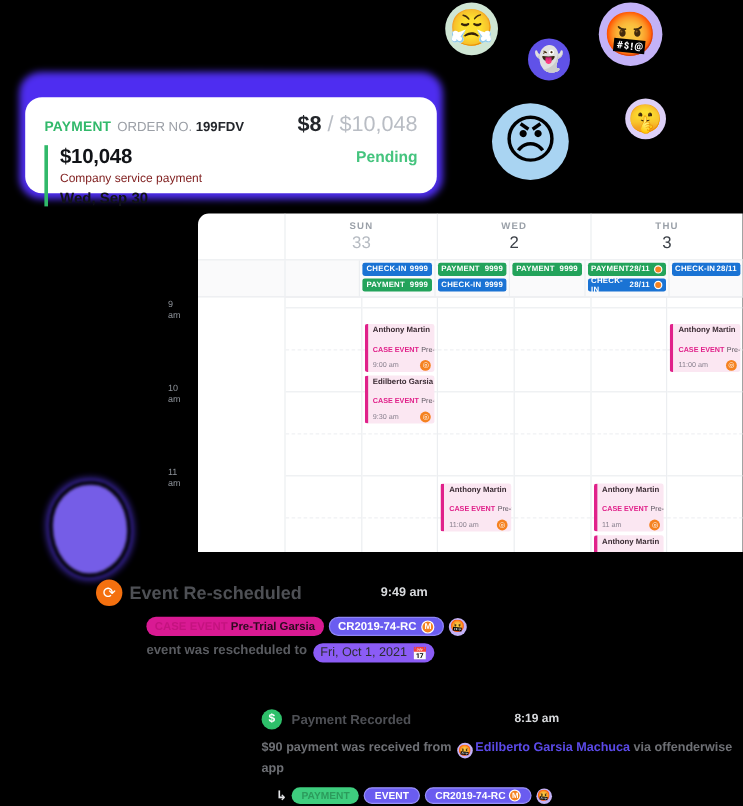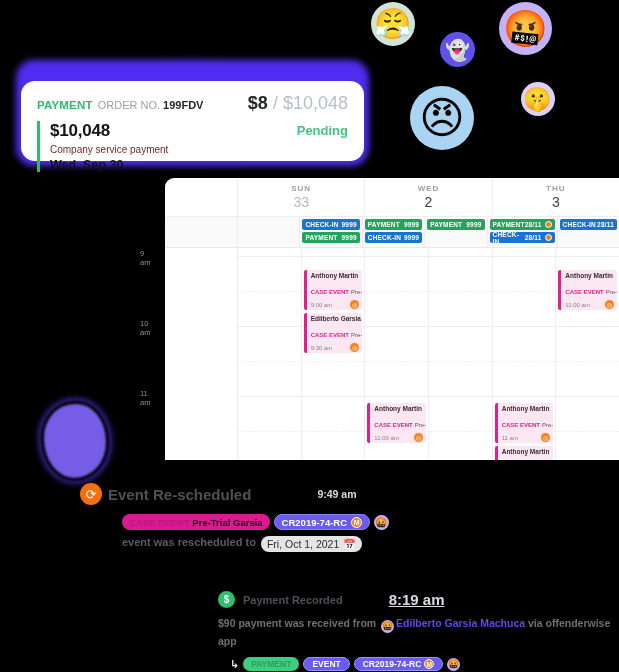--- a/index.html
+++ b/index.html
@@ -143,28 +143,28 @@
   .pill-indigo .m{
     width:11px;height:11px;border-radius:50%;background:#f58220;color:#fff;
     display:inline-flex;align-items:center;justify-content:center;font-size:7px;
     margin-left:4px;border:1px solid #fff;box-sizing:border-box;
   }
   .mini-av{width:15px;height:15px;border-radius:50%;background:#c3b2f7;
     display:inline-flex;align-items:center;justify-content:center;font-size:10px;}
   .resched-line{margin:6px 0 0 42px;display:flex;align-items:flex-start;
     font-size:11px;color:#5a5c61;font-weight:700;}
   .date-pill{
-    background:#e5e5e5;border-radius:9px;height:16px;padding:0 6px;margin-left:5px;
+    background:#8b5cf6;border-radius:9px;height:16px;padding:0 6px;margin-left:5px;
     display:inline-flex;align-items:center;gap:4px;color:#2b2d31;font-size:10.5px;
     font-weight:500;
   }
 
   .pay-block{position:absolute;left:218px;top:591px;width:400px;}
   .pay-block .tl-title{font-size:11px;margin-left:8px;}
-  .pay-block .tl-time{font-size:15px;margin-left:46px;text-decoration:underline;}
+  .pay-block .tl-time{font-size:10px;margin-left:86px;}
   .pay-text{margin:7px 0 0 0px;font-size:10.5px;line-height:17px;
     color:#6e7075;font-weight:700;}
   .pay-text .link{color:#5b4ae8;}
   .inline-av{width:13px;height:13px;border-radius:50%;background:#c3b2f7;
     display:inline-flex;align-items:center;justify-content:center;font-size:9px;
     vertical-align:-2px;margin:0 2px;}
   .tag-row{display:flex;align-items:center;gap:4px;margin:7px 0 0 12px;}
   .arrow-ic{color:#e3e4e7;font-size:11px;font-weight:700;}
   .tag{display:inline-flex;align-items:center;border-radius:8px;height:14px;
     padding:0 8px;font-size:8.5px;font-weight:700;box-sizing:border-box;}

